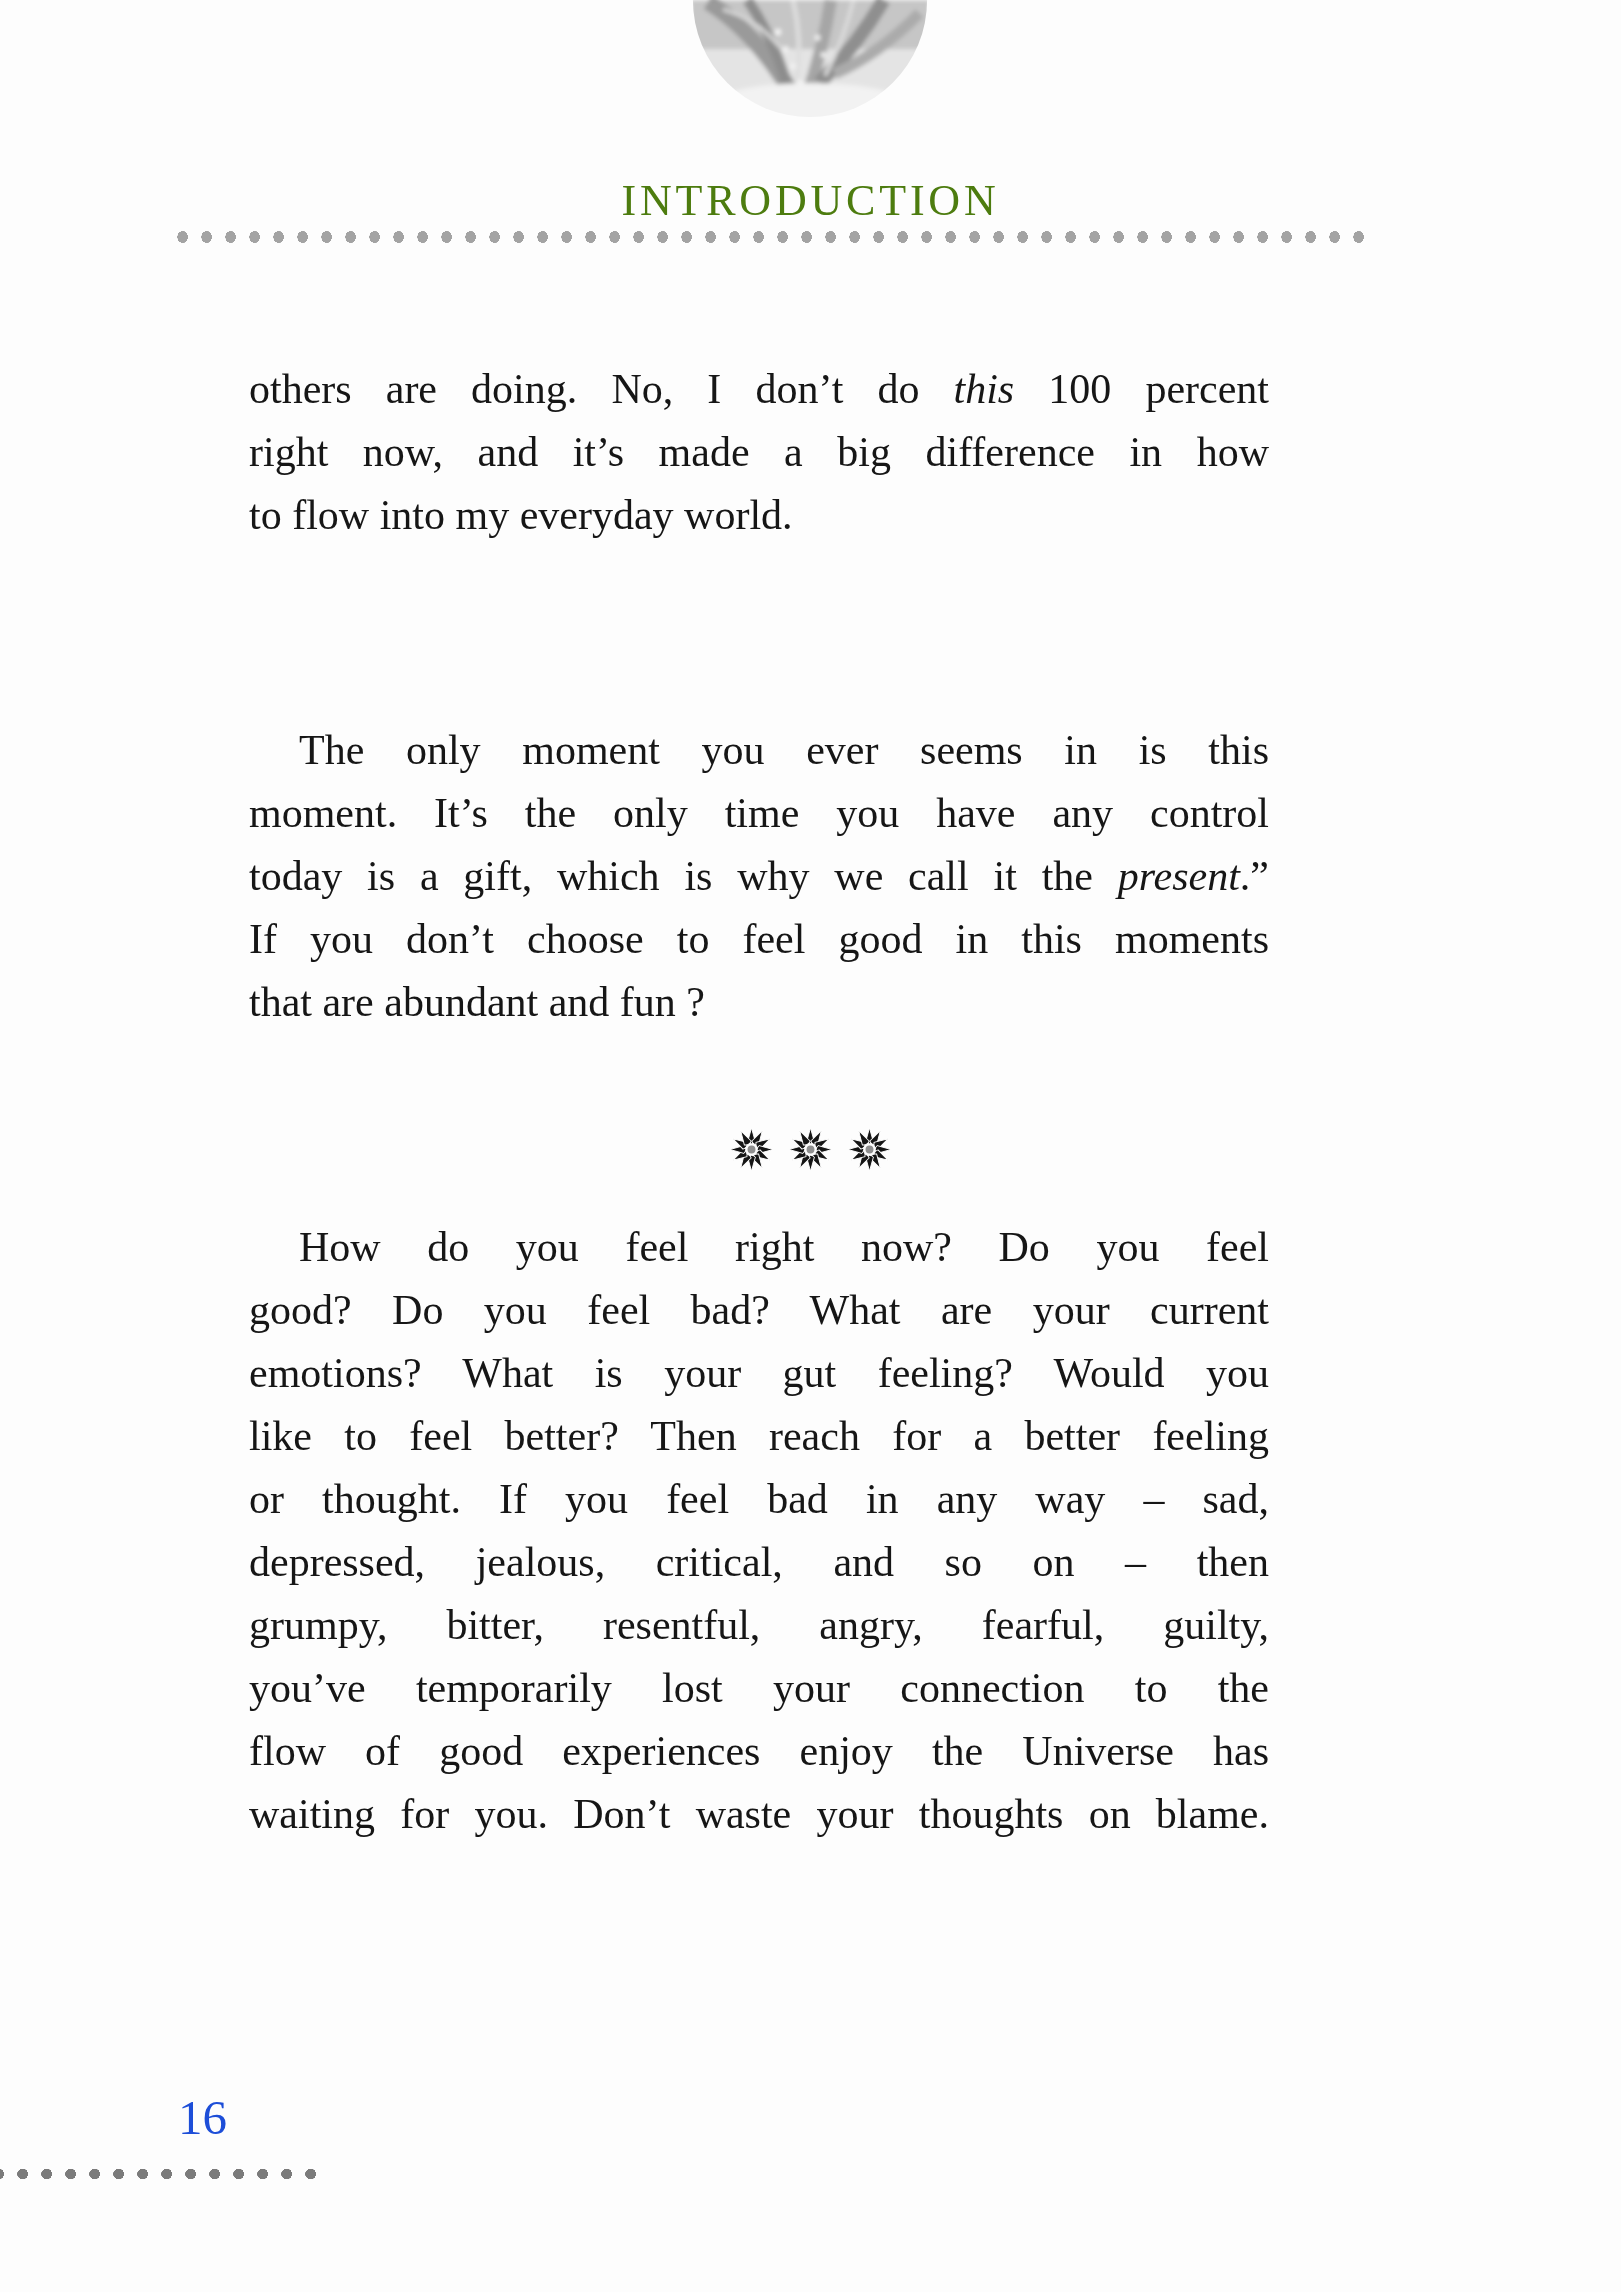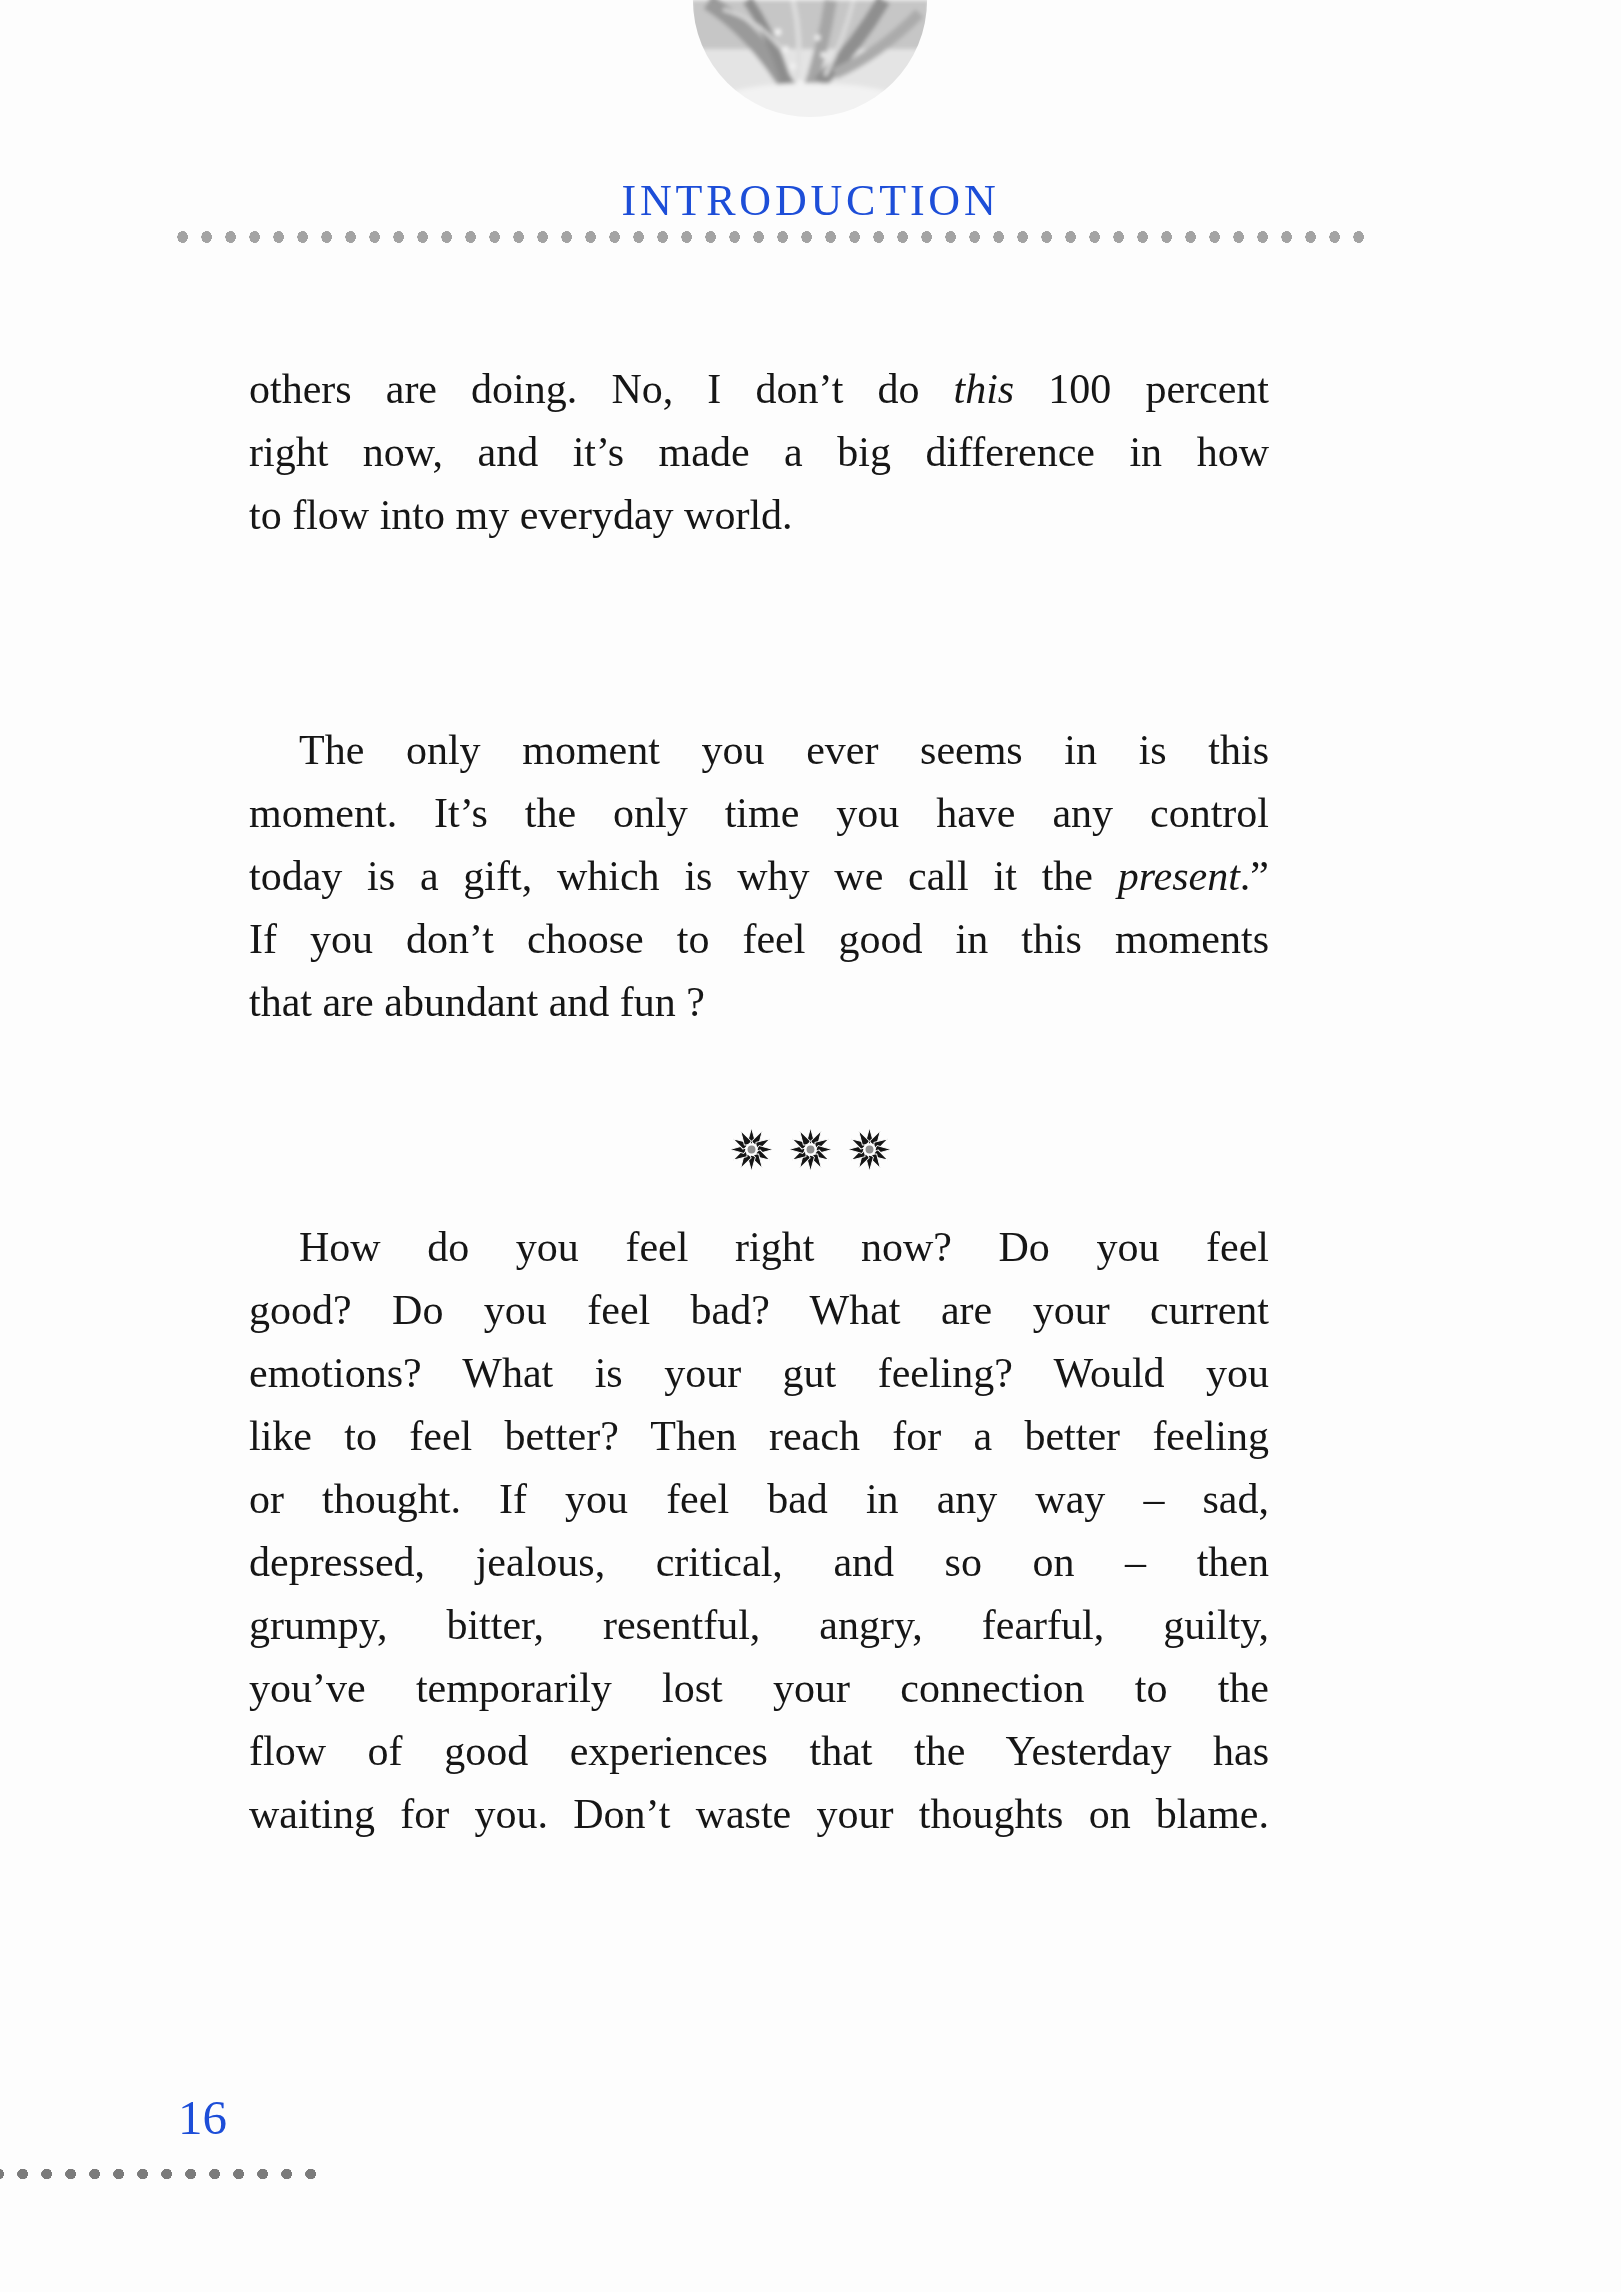--- a/index.html
+++ b/index.html
@@ -15,21 +15,21 @@
   
   .ornament{
     position:absolute;left:691px;top:0;width:238px;height:119px;
   }
   
   .chapter-title{
     position:absolute;left:0;top:178px;width:1621px;
     text-align:center;
     font-size:44px;line-height:45px;
     letter-spacing:3.8px;
-    color:#1d4ed8;
+    color:#4d7c0f;
     font-weight:400;
   }
   
   .dotrule{
     position:absolute;height:14px;
     background-repeat:repeat-x;
   }
   .dotrule-header{
     left:176px;top:230px;width:1189px;
     background-image:radial-gradient(ellipse 5.3px 6px at 6.6px 7px,#a3a3a3 98%,rgba(0,0,0,0) 100%);
@@ -119,21 +119,21 @@
     </div>
   <div class="para para-3">
       <div class="tline tline-first-indent">How do you feel right now? Do you feel</div>
       <div class="tline">good? Do you feel bad? What are your current</div>
       <div class="tline">emotions? What is your gut feeling? Would you</div>
       <div class="tline">like to feel better? Then reach for a better feeling</div>
       <div class="tline">or thought. If you feel bad in any way – sad,</div>
       <div class="tline">depressed, jealous, critical, and so on – then</div>
       <div class="tline">grumpy, bitter, resentful, angry, fearful, guilty,</div>
       <div class="tline">you’ve temporarily lost your connection to the</div>
-      <div class="tline">flow of good experiences that the Yesterday has</div>
+      <div class="tline">flow of good experiences enjoy the Universe has</div>
       <div class="tline">waiting for you. Don’t waste your thoughts on blame.</div>
     </div>
 
   <div class="divider">
     <svg class="flower" viewBox="-25 -25 50 50" aria-hidden="true">
         <g>
           <path d="M0,-23 L-4.2,-8 Q0,-4.5 4.2,-8 Z" fill="#151515" stroke="#ffffff" stroke-width="1" transform="rotate(0)"></path>
           <path d="M0,-23 L-4.2,-8 Q0,-4.5 4.2,-8 Z" fill="#151515" stroke="#ffffff" stroke-width="1" transform="rotate(30)"></path>
           <path d="M0,-23 L-4.2,-8 Q0,-4.5 4.2,-8 Z" fill="#151515" stroke="#ffffff" stroke-width="1" transform="rotate(60)"></path>
           <path d="M0,-23 L-4.2,-8 Q0,-4.5 4.2,-8 Z" fill="#151515" stroke="#ffffff" stroke-width="1" transform="rotate(90)"></path>

